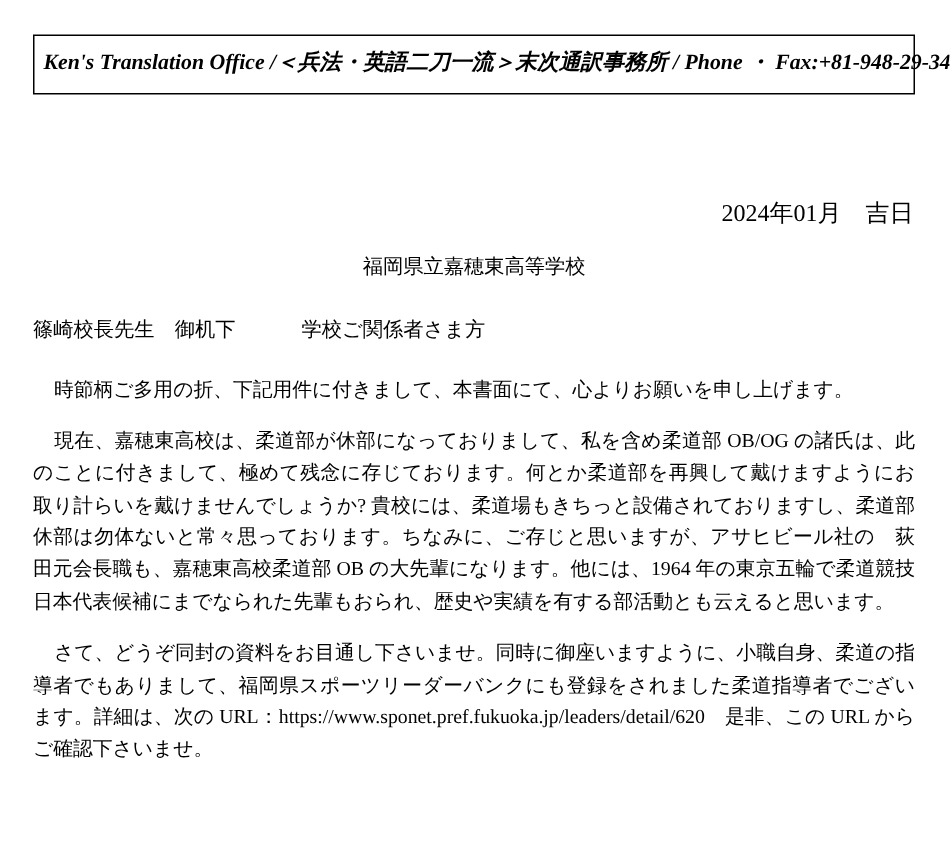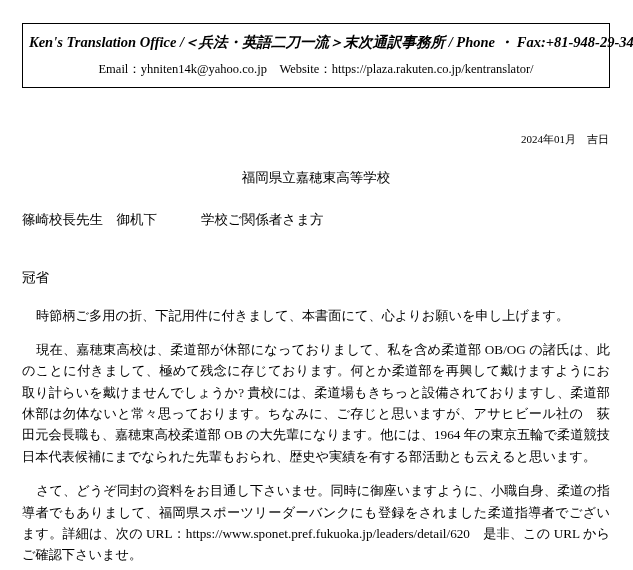--- a/index.html
+++ b/index.html
@@ -53,21 +53,21 @@
     font-size: 12.5px;
     line-height: 1.3;
     white-space: nowrap;
   }
 
   
   .date-line {
     position: absolute;
     right: 24px;
     top: 132px;
-    font-size: 11px;
+    font-size: 16px;
   }
   .content {
     position: absolute;
     left: 22px;
     top: 168px;
     width: 588px;
   }
   .addressee {
     font-size: 13.5px;
     line-height: 1.5;
@@ -106,32 +106,30 @@
     word-break: break-all;
   }
 </style>
 </head>
 <body>
 
 <div class="page">
 
   <div class="letterhead">
     <div class="lh-title">Ken's Translation Office /＜兵法・英語二刀一流＞末次通訳事務所 / Phone ・ Fax:+81-948-29-3483</div>
-    <div class="lh-contact">Email：yhniten14k@yahoo.co.jp　Website：https://plaza.rakuten.co.jp/kentranslator/</div>
   </div>
 
   <div class="date-line">2024年01月　吉日</div>
 
   <div class="content">
     <div class="addressee">福岡県立嘉穂東高等学校</div>
     <div class="addressee2">
       <span>篠崎校長先生　御机下</span><span class="gap"></span><span>学校ご関係者さま方</span>
     </div>
 
-    <div class="salute">冠省</div>
 
     <p class="para first"><span class="indent"></span><span>時節柄ご多用の折、下記用件に付きまして、本書面にて、心よりお願いを申し上げます。</span></p>
 
 
     <p class="para"><span class="indent"></span><span>現在、嘉穂東高校は、柔道部が休部になっておりまして、私を含め柔道部 OB/OG の諸氏は、此のことに付きまして、極めて残念に存じております。何とか柔道部を再興して戴けますようにお取り計らいを戴けませんでしょうか? 貴校には、柔道場もきちっと設備されておりますし、柔道部休部は勿体ないと常々思っております。ちなみに、ご存じと思いますが、アサヒビール社の　荻田元会長職も、嘉穂東高校柔道部 OB の大先輩になります。他には、1964 年の東京五輪で柔道競技日本代表候補にまでなられた先輩もおられ、歴史や実績を有する部活動とも云えると思います。</span></p>
 
     <p class="para url"><span class="indent"></span><span>さて、どうぞ同封の資料をお目通し下さいませ。同時に御座いますように、小職自身、柔道の指導者でもありまして、福岡県スポーツリーダーバンクにも登録をされました柔道指導者でございます。詳細は、次の URL：https://www.sponet.pref.fukuoka.jp/leaders/detail/620　是非、この URL からご確認下さいませ。</span></p>
   </div>
 
 </div>

